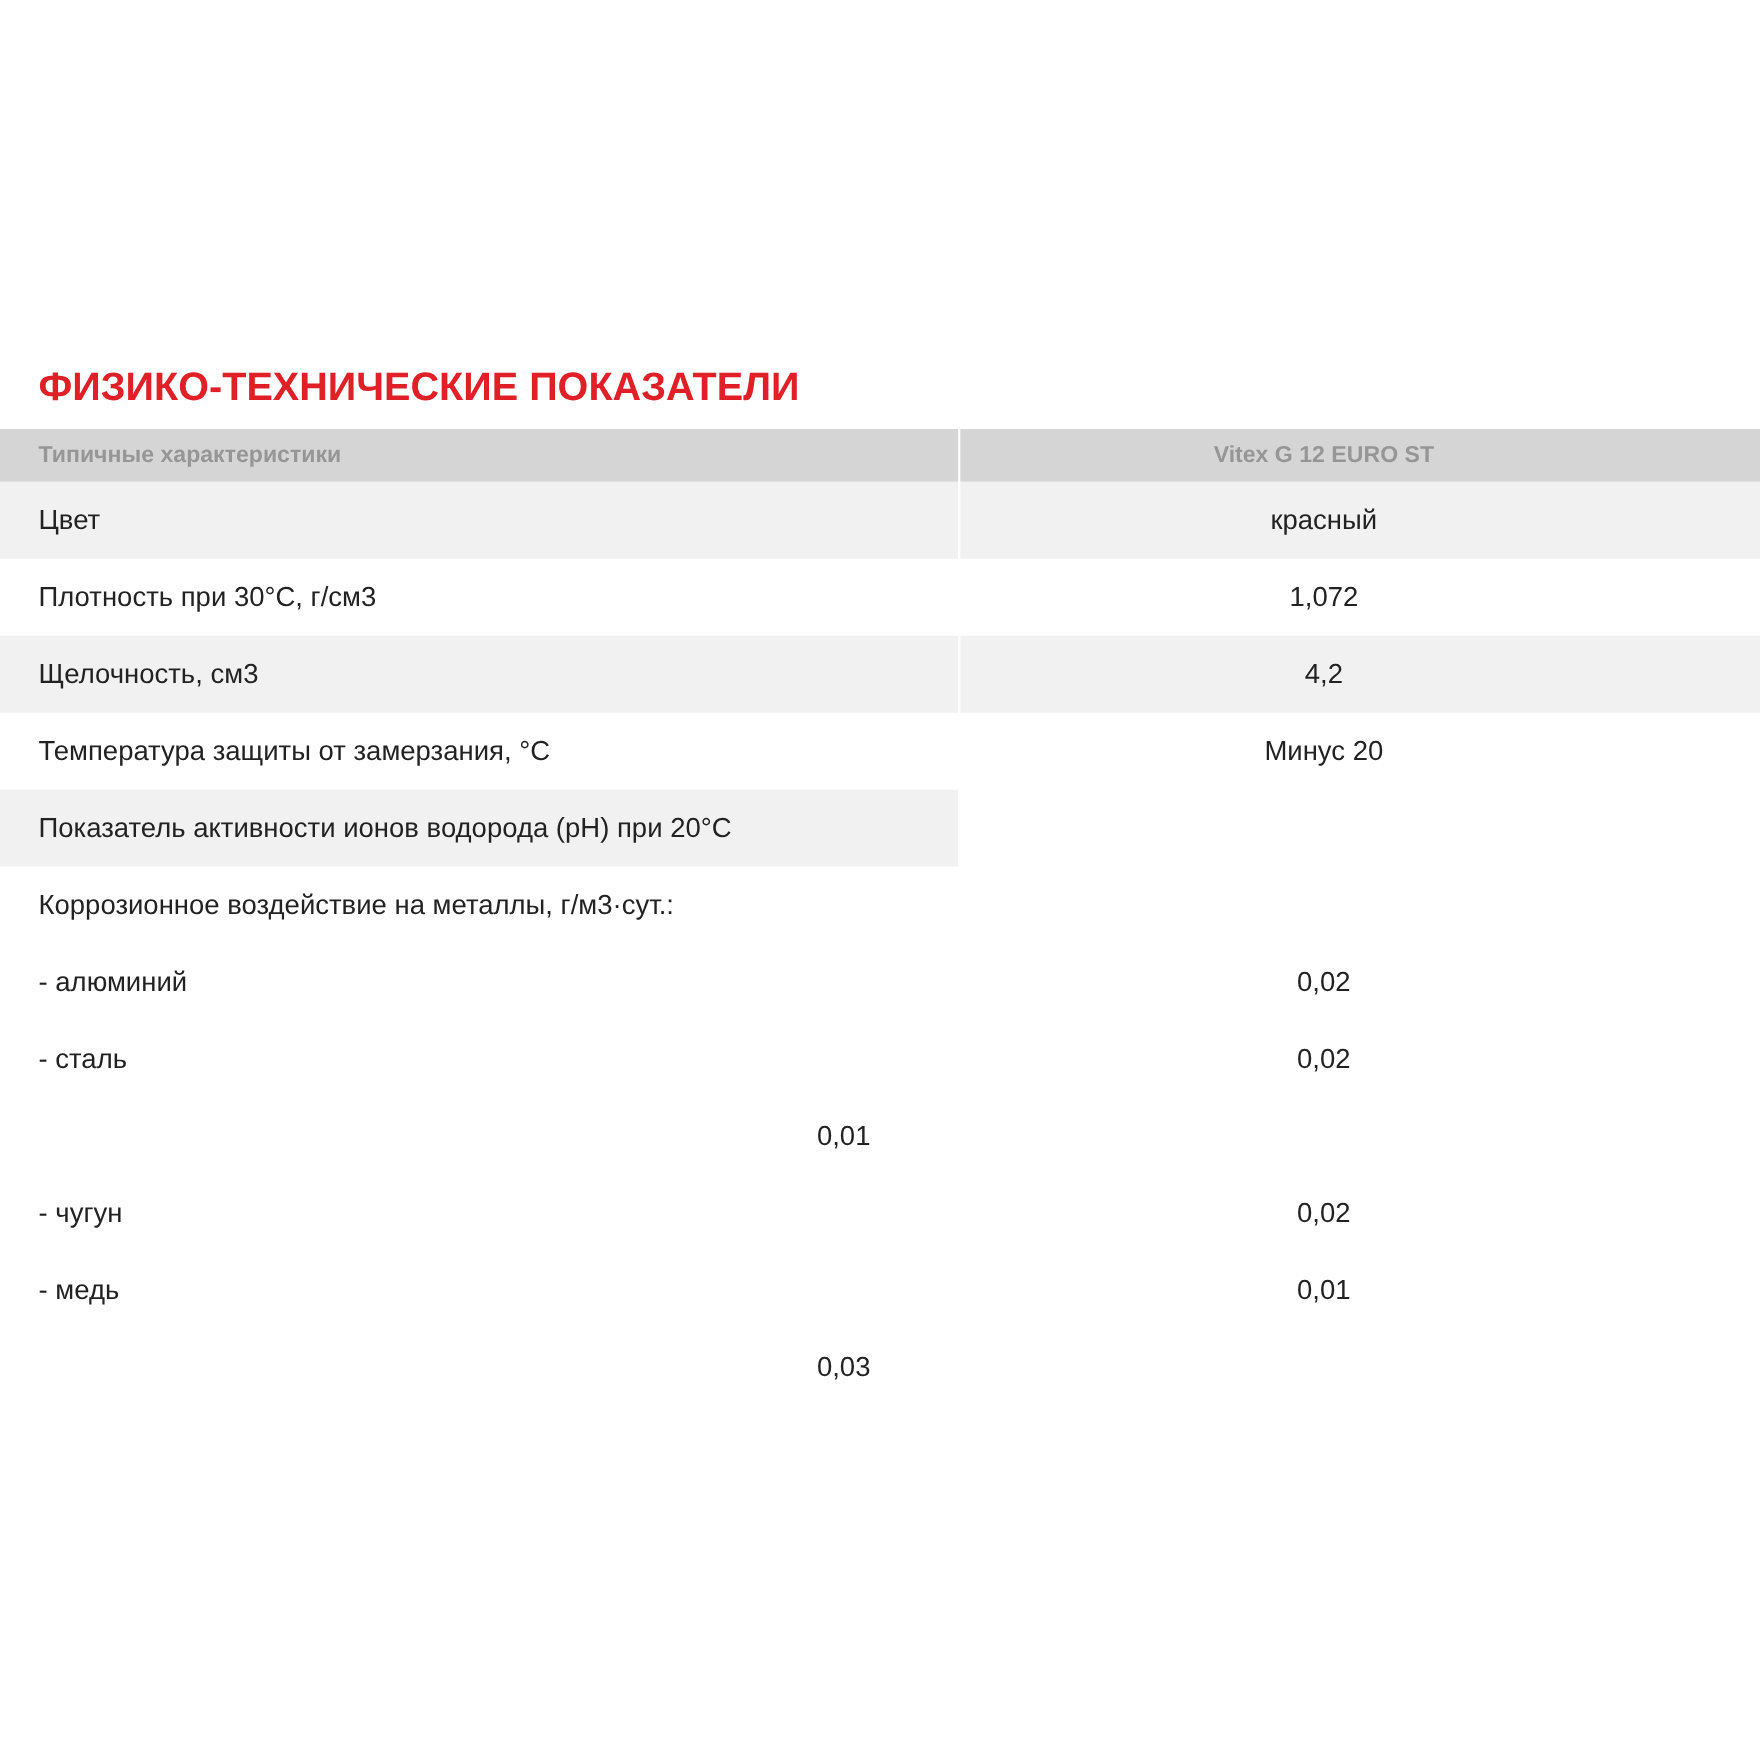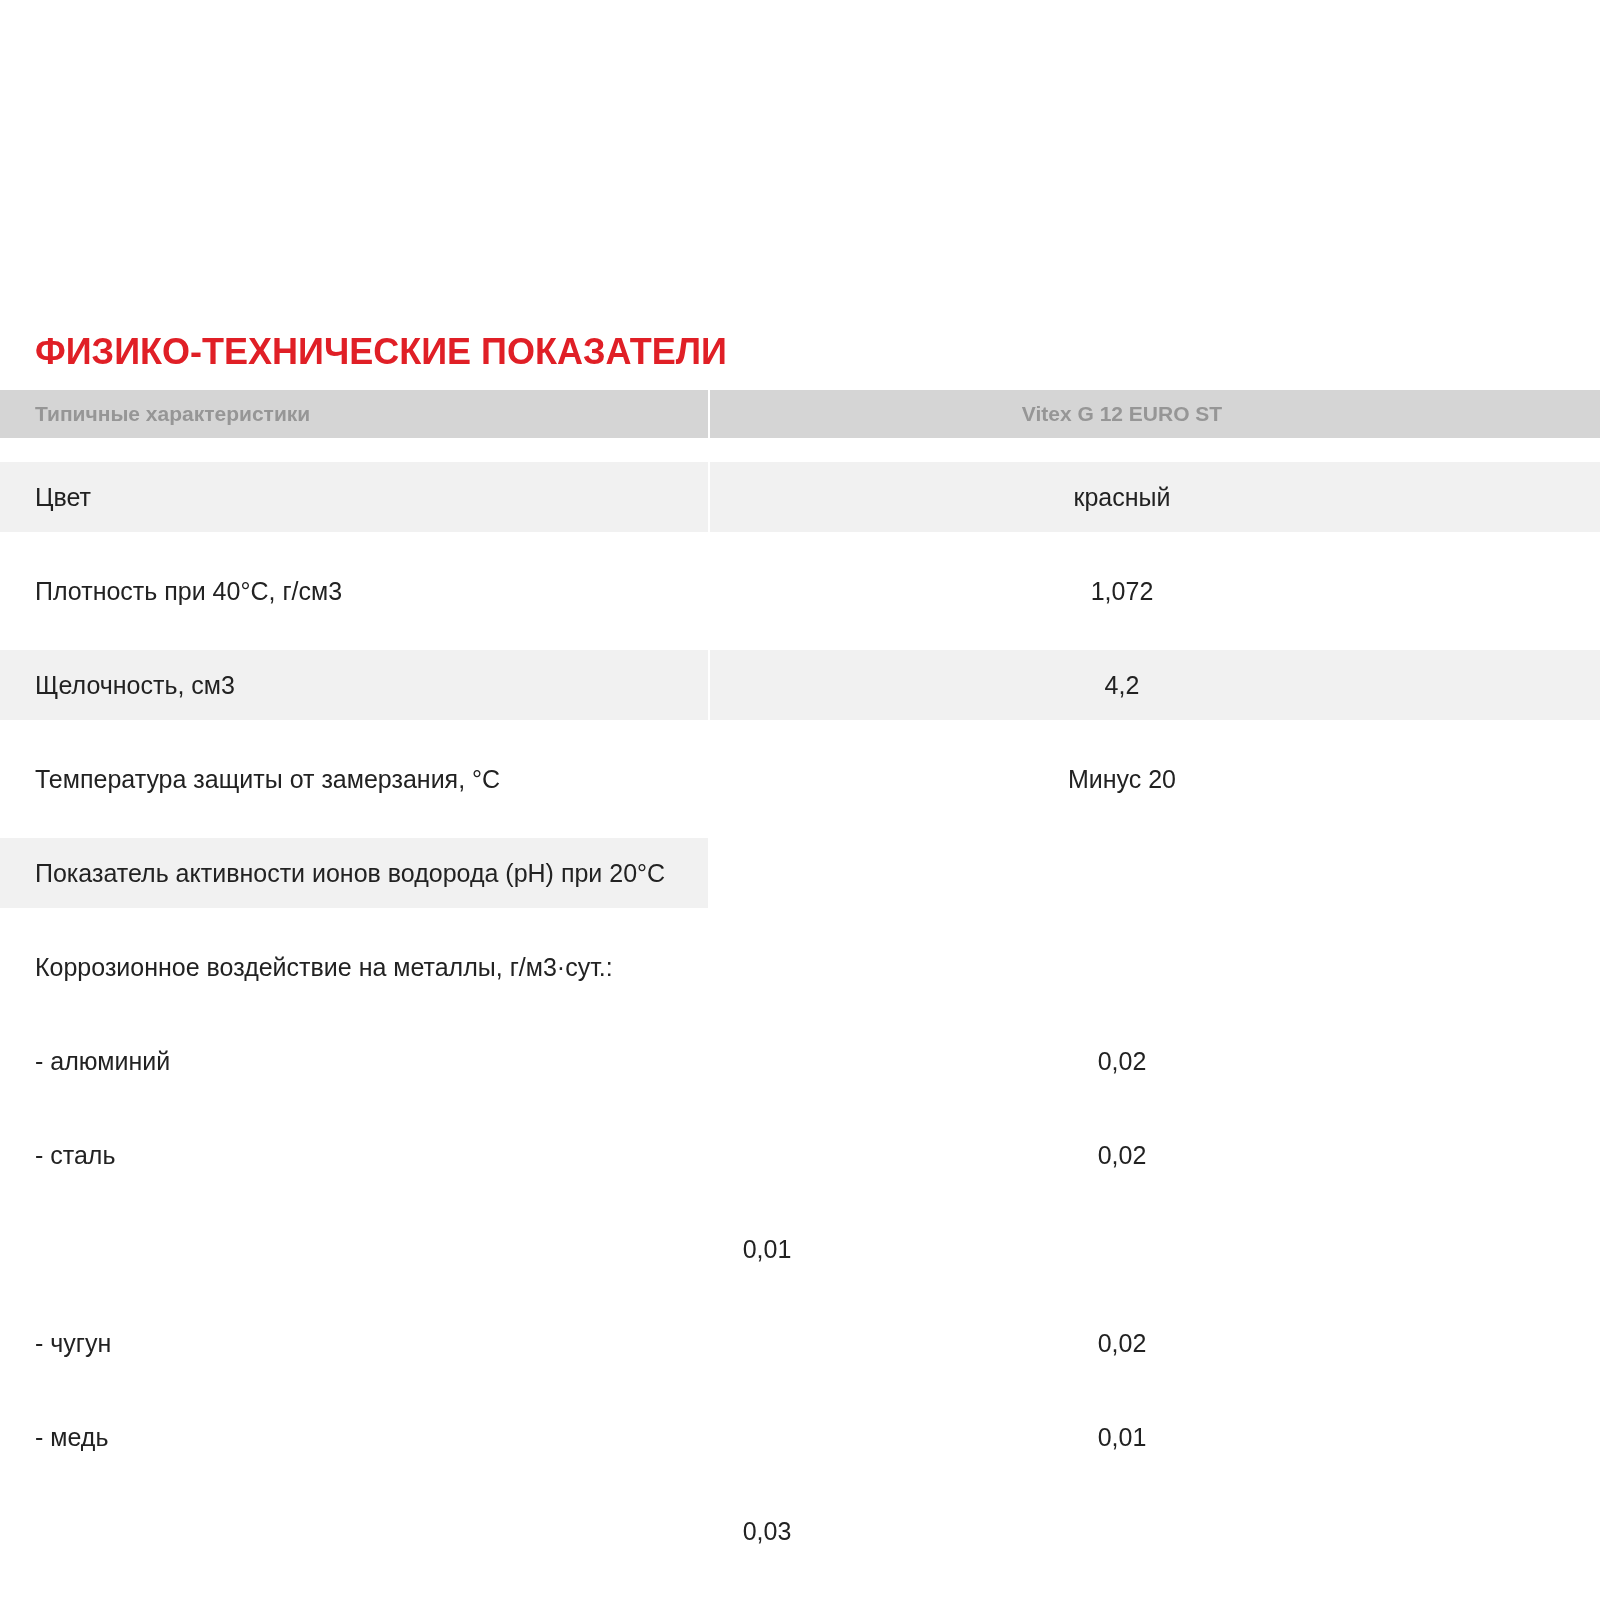--- a/index.html
+++ b/index.html
@@ -28,29 +28,29 @@
   .spec-table {
     margin-top: 17px;
     width: 1600px;
   }
   .row {
     display: flex;
     gap: 2px;              
     align-items: stretch;
   }
   .row.header { height: 48px; }
-  .row.body   { height: 70px; margin-top: 24px; }
+  .row.body   { height: 70px; }
   .cell {
     display: flex;
     align-items: center;
     box-sizing: border-box;
     background: #ffffff;
   }
   .cell.label {
-    width: 708px;
+    width: 871px;
     padding-left: 35px;
   }
   .cell.value {
     flex: 1;
     justify-content: center;
     padding-right: 66px;  
     text-align: center;
   }
   .row.header .cell {
     background: #d5d5d5;
@@ -79,21 +79,21 @@
       <div class="cell label">Типичные характеристики</div>
       <div class="cell value">Vitex G 12 EURO ST</div>
     </div>
 
     <div class="row body shaded">
       <div class="cell label">Цвет</div>
       <div class="cell value">красный</div>
     </div>
 
     <div class="row body">
-      <div class="cell label">Плотность при 40°С, г/см3</div>
+      <div class="cell label">Плотность при 30°С, г/см3</div>
       <div class="cell value">1,072</div>
     </div>
 
     <div class="row body shaded">
       <div class="cell label">Щелочность, см3</div>
       <div class="cell value">4,2</div>
     </div>
 
     <div class="row body">
       <div class="cell label">Температура защиты от замерзания, °С</div>

